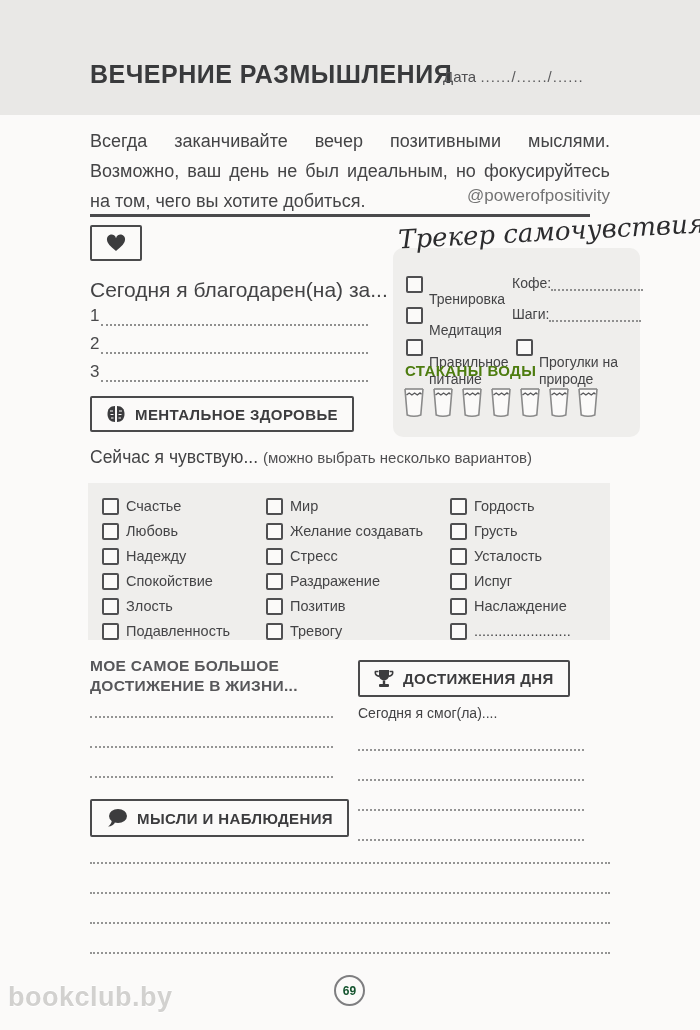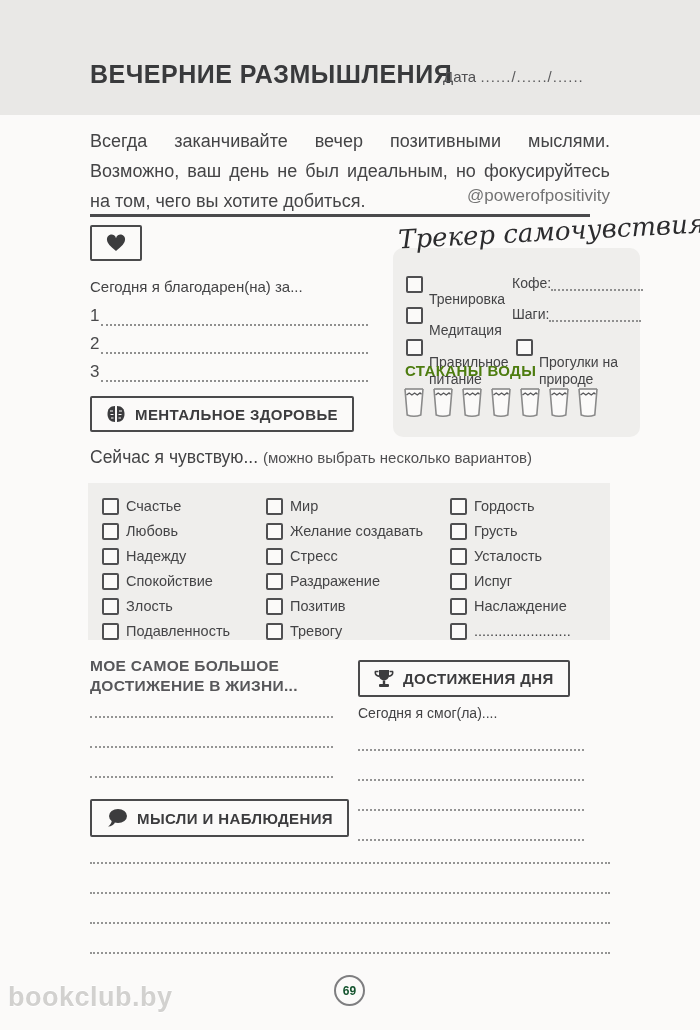--- a/index.html
+++ b/index.html
@@ -18,21 +18,21 @@
     text-align:justify;color:#444446;}
   .handle{position:absolute;left:90px;top:186px;width:520px;text-align:right;
     font-size:17px;font-weight:500;color:#737373;}
   .divider{position:absolute;left:90px;top:214px;width:500px;height:3px;background:#4a4a4c;}
   
   .section-box{position:absolute;display:inline-flex;align-items:center;gap:9px;
     border:2px solid #4a4a4c;border-radius:2px;background:#fbfaf9;
     padding:7px 14px;font-size:15px;font-weight:bold;letter-spacing:.4px;color:#3c3c3e;}
   .section-box svg{display:block;}
   
-  .gratitude-prompt{position:absolute;left:90px;top:278px;font-size:15px;color:#434345;}
+  .gratitude-prompt{position:absolute;left:90px;top:278px;font-size:21px;color:#434345;}
   .num-lines{position:absolute;left:90px;top:298px;width:278px;}
   .num-line{display:flex;align-items:flex-end;height:28px;}
   .num{font-size:17px;color:#4a4a4c;padding-right:2px;}
   .num-line .dots{flex:1;border-bottom:2px dotted #8f8f8f;height:20px;}
   
   .tracker-box{position:absolute;left:393px;top:248px;width:247px;height:189px;
     background:#efeeec;border-radius:10px;}
   .tracker-title{position:absolute;left:398px;top:218px;width:245px;
     font-family:"DejaVu Serif",serif;font-style:italic;font-size:26px;color:#2c2c2e;
     transform:rotate(-3deg);white-space:nowrap;}

